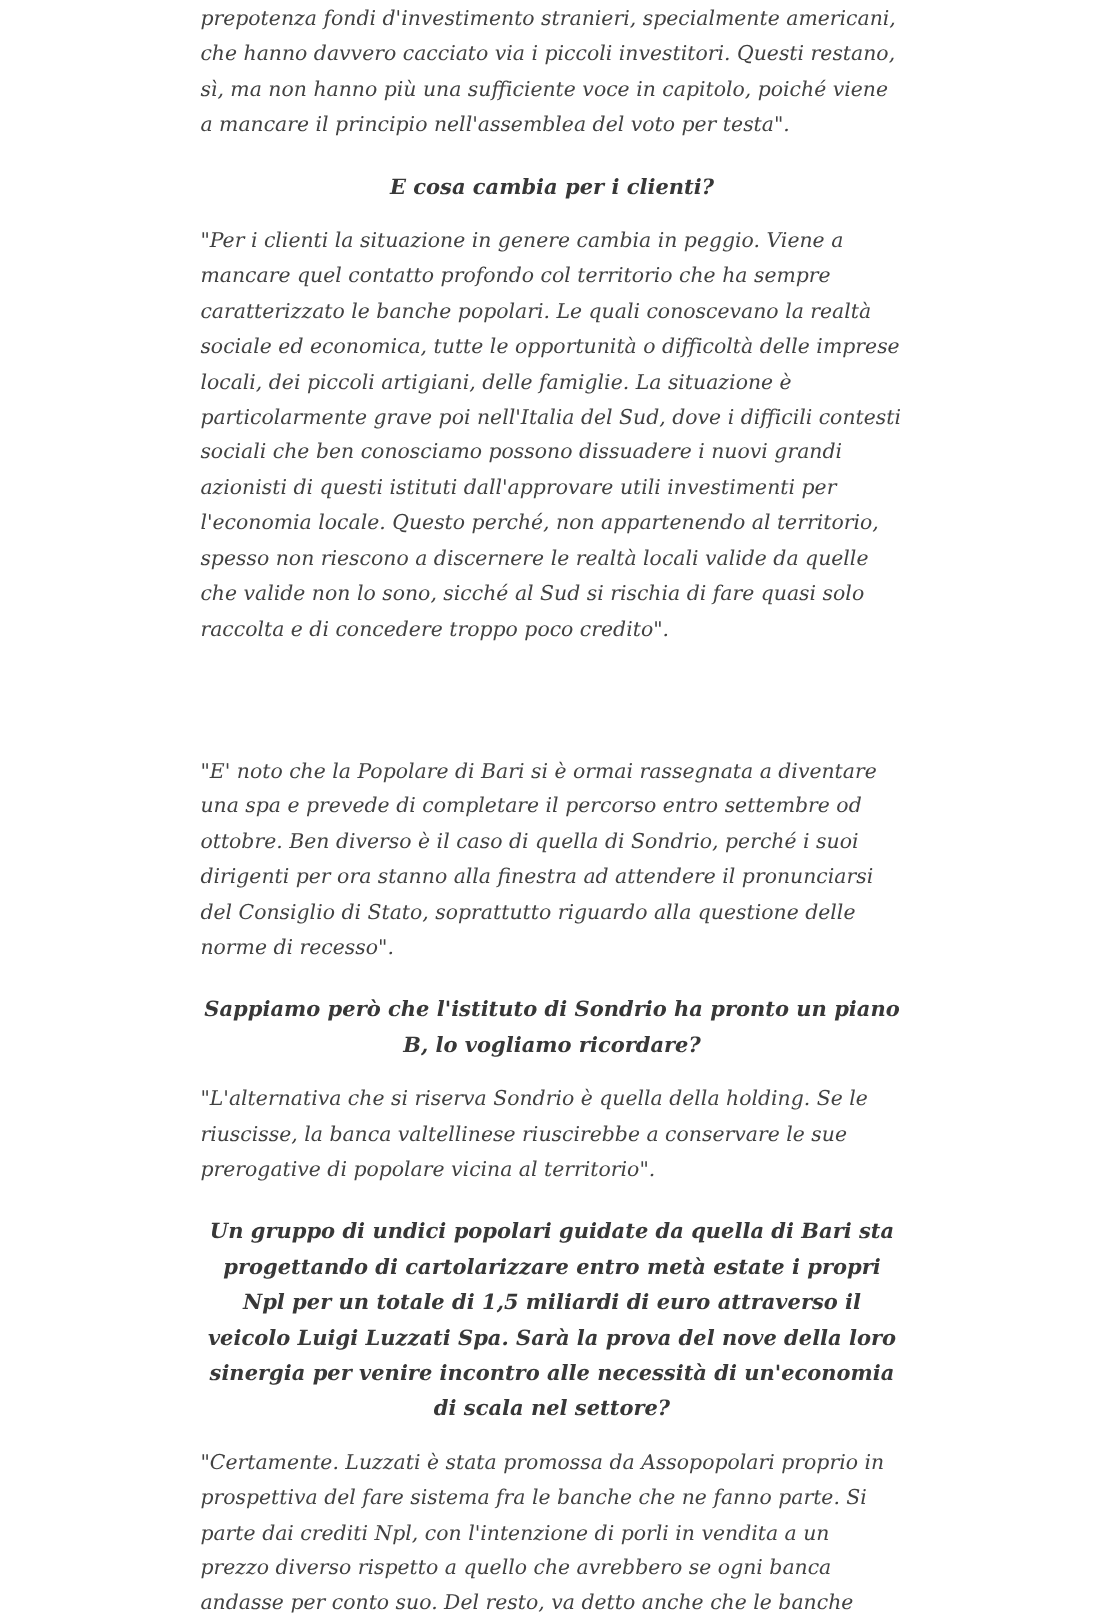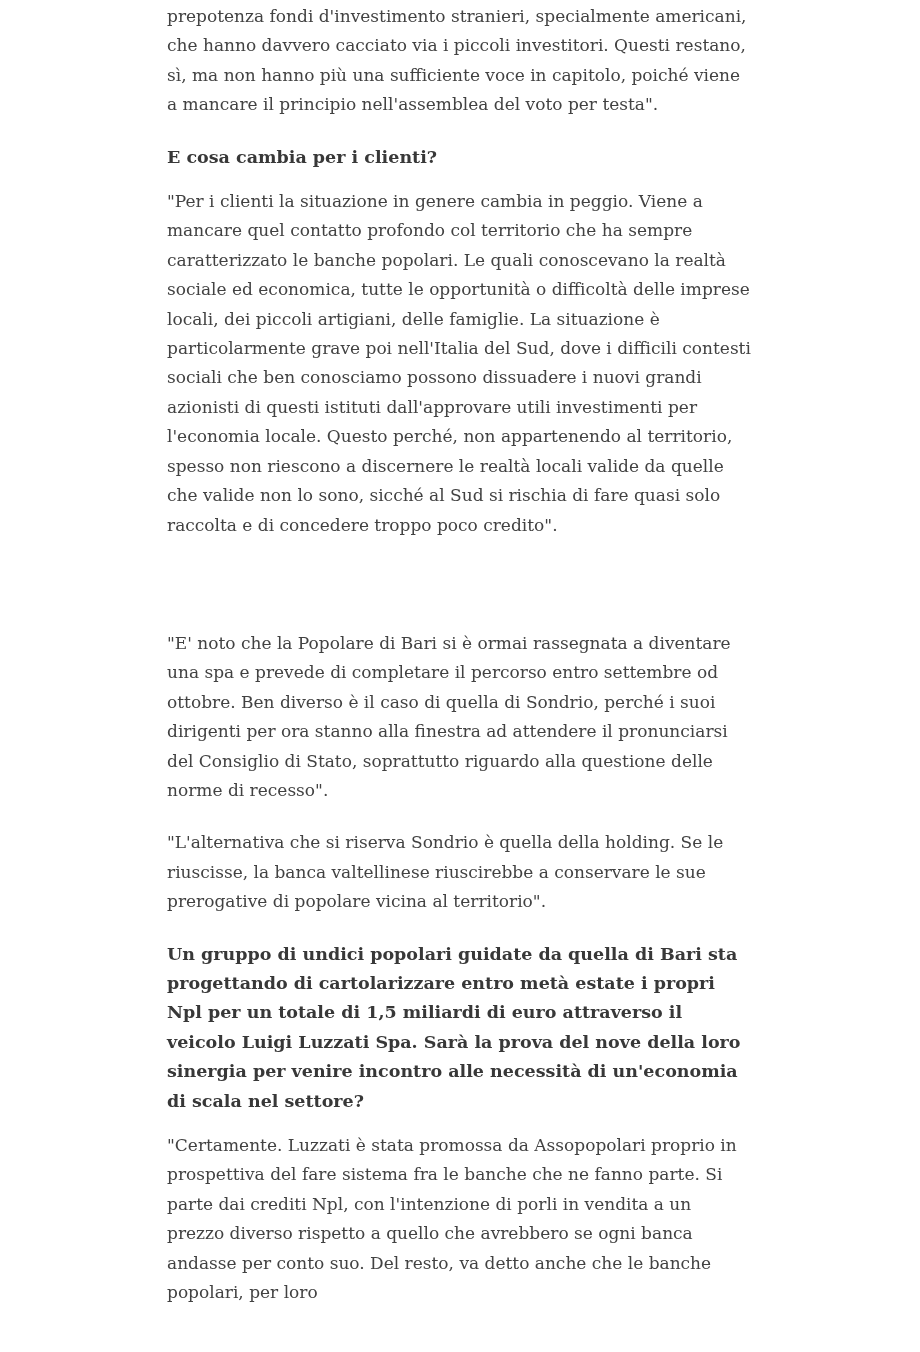--- a/index.html
+++ b/index.html
@@ -8,20 +8,21 @@
     --page-bg: #ffffff;
   }
   * { box-sizing: border-box; }
   html, body { margin: 0; padding: 0; background: var(--page-bg); }
   .page {
     width: 920px;
     height: 1344px;
     overflow: hidden;
     background: var(--page-bg);
     margin: 0 auto;
+    font-style: italic;
   }
   .article {
     width: 586px;
     margin: 0 auto;
     padding-top: 2px;
     font-family: "DejaVu Serif", "Liberation Serif", serif;
     font-size: 17px;
     line-height: 29.4px;
     color: var(--body-text);
     text-rendering: optimizeLegibility;
@@ -29,20 +30,21 @@
   .para {
     margin: 0 0 23px 0;
     font-weight: 400;
   }
   .question {
     font-size: 17.5px;
     font-weight: 700;
     line-height: 29.4px;
     color: var(--question-text);
     margin: 0 0 15px 0;
+    text-align: center;
   }
   .embed-gap {
     height: 66px;
   }
   .para.last {
     margin-bottom: 0;
   }
 </style>
 </head>
 <body>
@@ -54,20 +56,21 @@
 
     <h2 class="question">E cosa cambia per i clienti?</h2>
 
     <p class="para">"Per i clienti la situazione in genere cambia in peggio. Viene a mancare quel contatto profondo col territorio che ha sempre caratterizzato le banche popolari. Le quali conoscevano la realtà sociale ed economica, tutte le opportunità o difficoltà delle imprese locali, dei piccoli artigiani, delle famiglie. La situazione è particolarmente grave poi nell'Italia del Sud, dove i difficili contesti sociali che ben conosciamo possono dissuadere i nuovi grandi azionisti di questi istituti dall'approvare utili investimenti per l'economia locale. Questo perché, non appartenendo al territorio, spesso non riescono a discernere le realtà locali valide da quelle che valide non lo sono, sicché al Sud si rischia di fare quasi solo raccolta e di concedere troppo poco credito".</p>
 
     <div class="embed-gap"></div>
 
 
     <p class="para">"E' noto che la Popolare di Bari si è ormai rassegnata a diventare una spa e prevede di completare il percorso entro settembre od ottobre. Ben diverso è il caso di quella di Sondrio, perché i suoi dirigenti per ora stanno alla finestra ad attendere il pronunciarsi del Consiglio di Stato, soprattutto riguardo alla questione delle norme di recesso".</p>
 
+    <h2 class="question">Sappiamo però che l'istituto di Sondrio ha pronto un piano B, lo vogliamo ricordare?</h2>
 
     <p class="para">"L'alternativa che si riserva Sondrio è quella della holding. Se le riuscisse, la banca valtellinese riuscirebbe a conservare le sue prerogative di popolare vicina al territorio".</p>
 
     <h2 class="question">Un gruppo di undici popolari guidate da quella di Bari sta progettando di cartolarizzare entro metà estate i propri Npl per un totale di 1,5 miliardi di euro attraverso il veicolo Luigi Luzzati Spa. Sarà la prova del nove della loro sinergia per venire incontro alle necessità di un'economia di scala nel settore?</h2>
 
     <p class="para last">"Certamente. Luzzati è stata promossa da Assopopolari proprio in prospettiva del fare sistema fra le banche che ne fanno parte. Si parte dai crediti Npl, con l'intenzione di porli in vendita a un prezzo diverso rispetto a quello che avrebbero se ogni banca andasse per conto suo. Del resto, va detto anche che le banche popolari, per loro</p>
 
   </article>
 </div>
 

